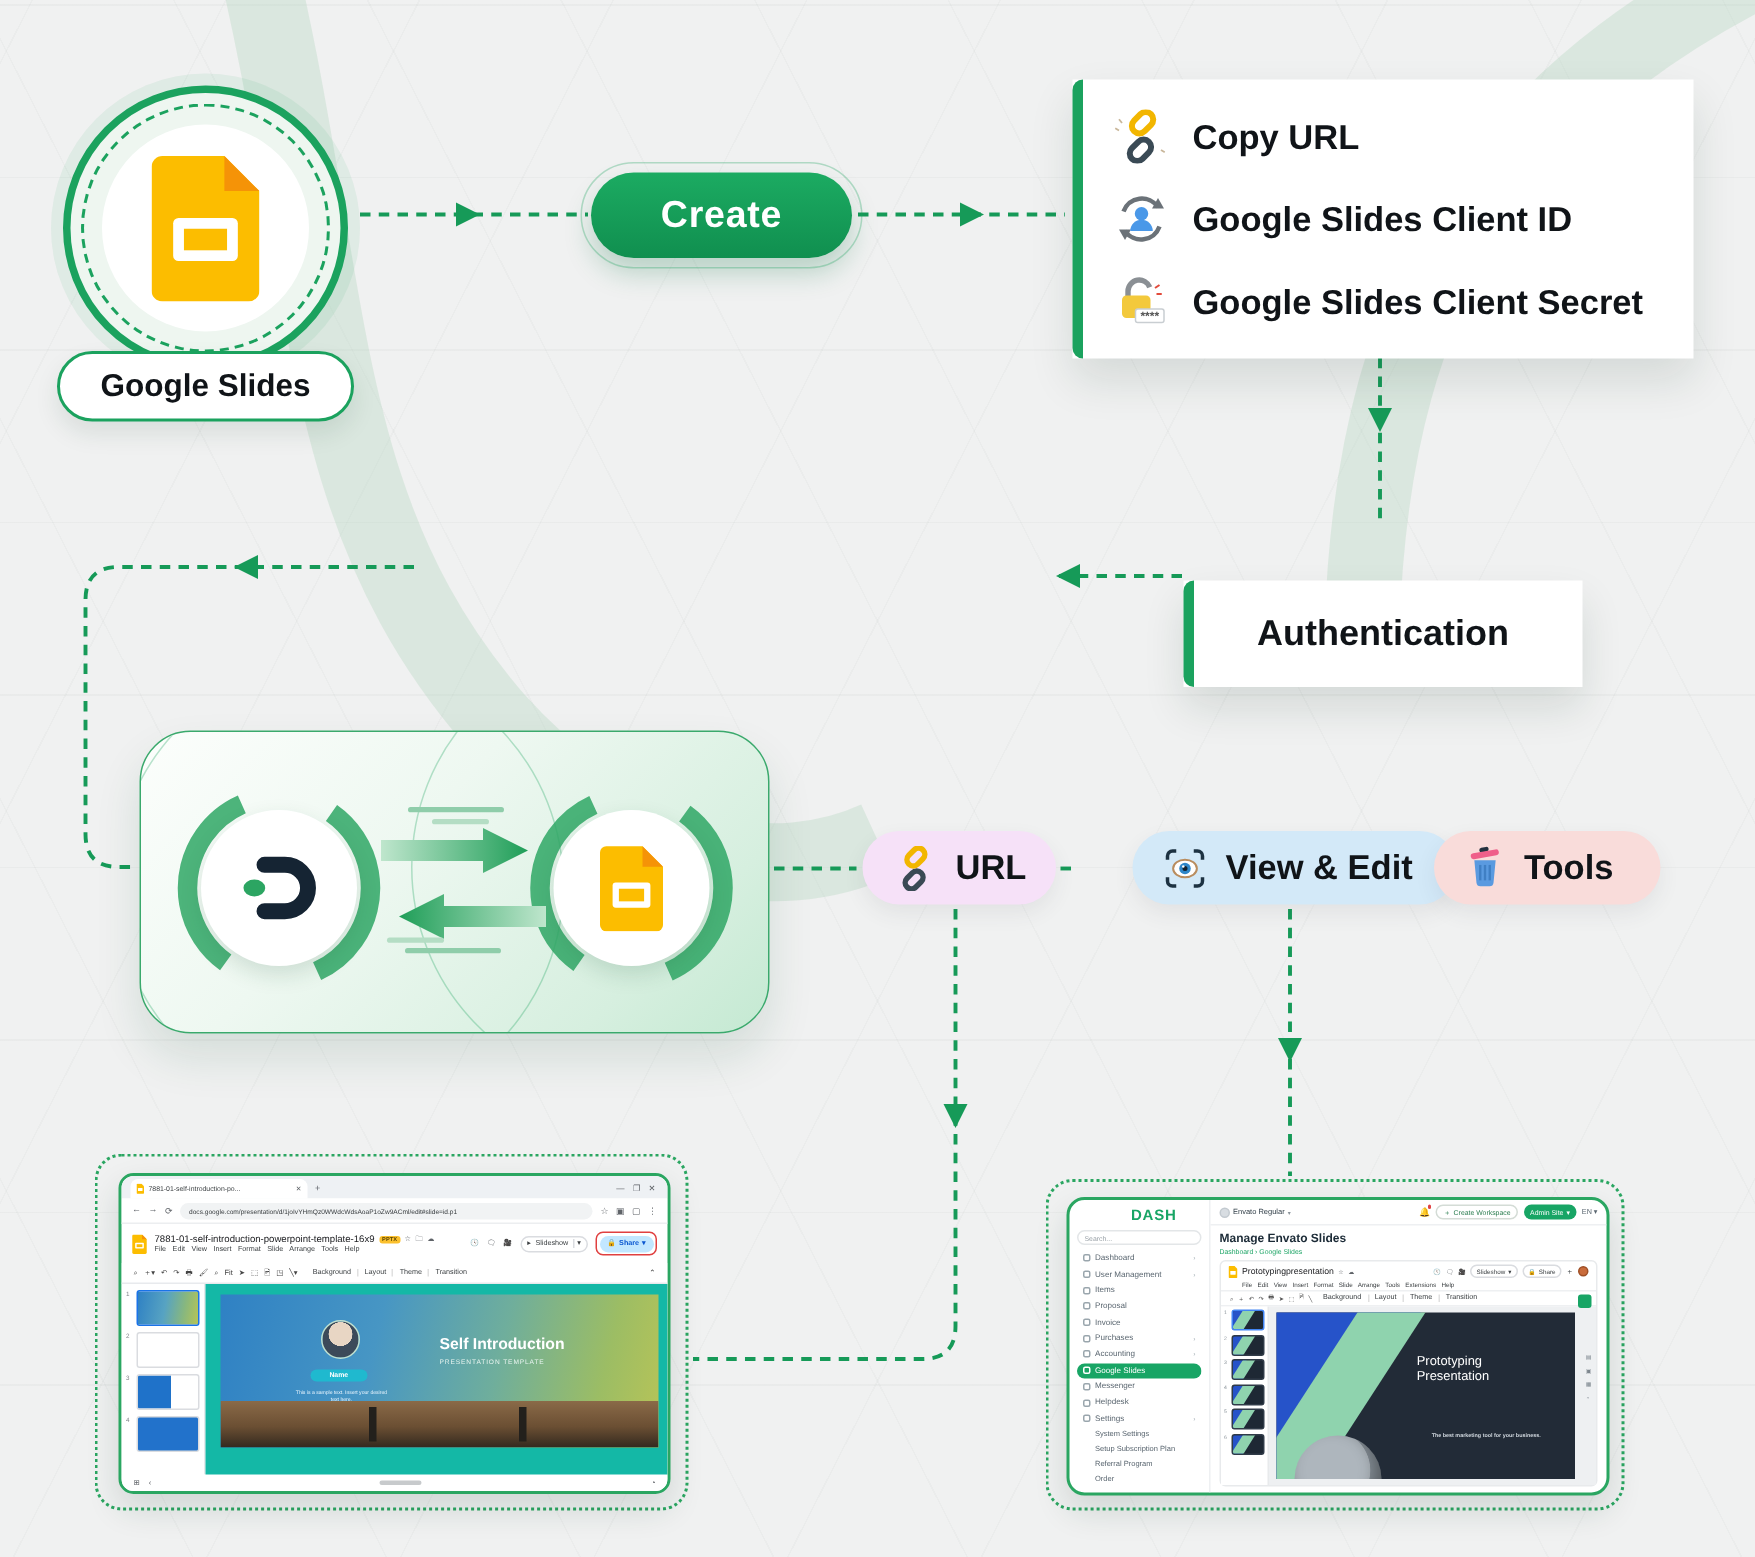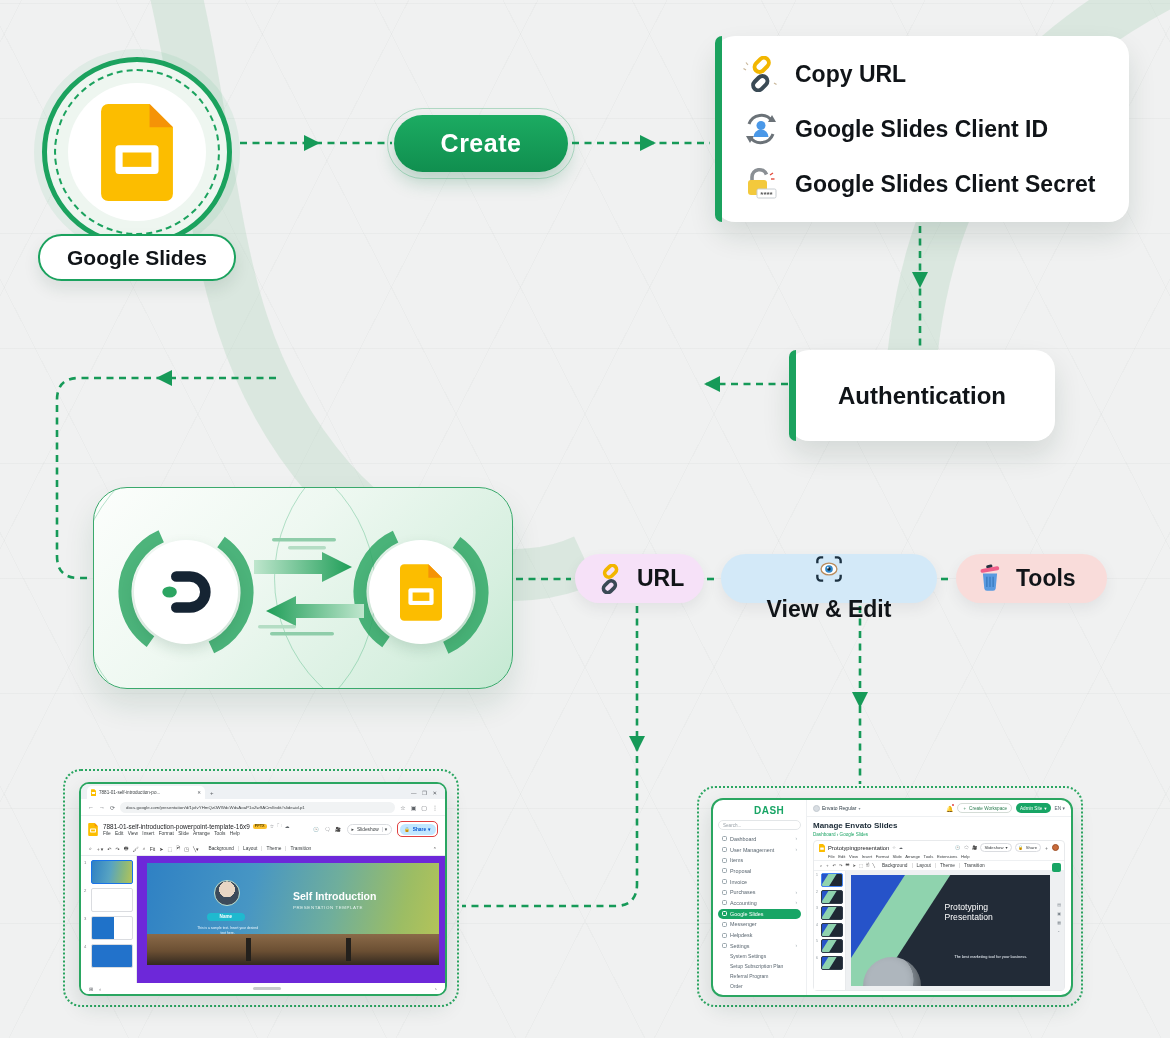--- a/index.html
+++ b/index.html
@@ -24,49 +24,49 @@
   .node-label { position:absolute; left:38px; top:234px; width:198px; height:47px; background:#fff;
     border:2.5px solid #1ba25e; border-radius:24px; display:flex; align-items:center; justify-content:center;
     font-size:21px; font-weight:800; color:#101418; box-shadow:0 8px 16px rgba(20,60,40,.10); }
 
   .setting-btn { position:absolute; left:394px; top:115px; width:174px; height:57px; border-radius:29px;
     background:linear-gradient(180deg,#1cab62,#108f4f); display:flex; align-items:center; justify-content:center;
     color:#fff; font-size:25px; font-weight:700; letter-spacing:.5px;
     box-shadow:0 10px 18px rgba(20,120,70,.25); }
   .setting-btn::after { content:""; position:absolute; inset:-7px; border:1.5px solid rgba(27,162,94,.30); border-radius:36px; }
 
-  .stripe-card { position:absolute; background:#fff; border-radius:20px;
-    box-shadow:0 14px 28px rgba(20,50,35,.12); }
+  .stripe-card { position:absolute; background:#fff; border-radius:0;
+    box-shadow:0 14px 28px rgba(20,50,35,.12);margin-top:17px; }
   .stripe-card::before { content:""; position:absolute; left:0; top:0; bottom:0; width:7px;
     background:#1ba25e; border-radius:12px 0 0 12px; }
   .cred-card { left:715px; top:36px; width:414px; height:186px; padding:15px 10px 15px 28px;
     display:flex; flex-direction:column; justify-content:space-between; }
   .cred-row { display:flex; align-items:center; gap:16px; height:46px; }
   .cred-row .txt { font-size:23px; font-weight:800; color:#101418; white-space:nowrap; }
   .label-card { display:flex; align-items:center; justify-content:center;
     font-size:24px; font-weight:800; color:#101418; }
-  .auth-card { left:789px; top:350px; width:266px; height:91px; }
+  .auth-card { left:789px; top:370px; width:266px; height:71px; }
   .create-card { left:277px; top:347px; width:359px; height:72px; }
 
   
   .integration { position:absolute; left:93px; top:487px; width:420px; height:202px; border-radius:34px;
     border:1.5px solid #3aa96c; overflow:hidden;
     background:linear-gradient(135deg,#fcfefc 0%,#eef8f1 40%,#d6efdf 80%,#c4e9d2 100%);
     box-shadow:0 16px 30px rgba(20,80,50,.12); }
   .ring-deco { position:absolute; border:1px solid rgba(27,162,94,.30); border-radius:50%; }
   .int-node { position:absolute; width:104px; height:104px; border-radius:50%; background:#fff;
     display:flex; align-items:center; justify-content:center; box-shadow:0 6px 14px rgba(20,80,50,.15); }
   .arc { position:absolute; pointer-events:none; }
 
   
   .pill { position:absolute; top:554px; height:49px; border-radius:25px; display:flex; align-items:center;
-    gap:12px; padding:0 20px; font-size:23px; font-weight:800; color:#101418;
+    gap:12px; padding:16px 20px; font-size:23px; font-weight:800; color:#101418;
     box-shadow:0 6px 14px rgba(60,60,80,.08); }
   .pill-url { left:575px; width:129px; background:#f6e1f8; }
-  .pill-view { left:721px; width:216px; background:#d3e9f8;flex-direction:column; }
+  .pill-view { left:755px; width:216px; background:#d3e9f8; }
   .pill-del { left:956px; width:151px; background:#f9dcda; }
 
   
   .shot-frame { position:absolute; border:2px dotted #2aa661; border-radius:18px; }
   .shot-l { left:63px; top:769px; width:396px; height:238px; }
   .shot-r { left:697px; top:786px; width:386px; height:221px; }
   .window { position:absolute; background:#fff; border:2px solid #2aa661; overflow:hidden;
     box-shadow:0 10px 22px rgba(20,60,40,.14); }
   .win-l { left:14px; top:11px; width:368px; height:214px; border-radius:10px; display:flex; flex-direction:column; }
   .win-r { left:12px; top:10px; width:362px; height:199px; border-radius:12px; display:flex; }
@@ -101,21 +101,21 @@
   .browser-body { flex:1; display:flex; min-height:0; }
   .thumb-rail { width:56px; border-right:1px solid #e6e8ea; background:#fff; padding:4px 3px; display:flex; flex-direction:column; gap:4px; }
   .thumb-row { display:flex; gap:2px; align-items:flex-start; }
   .thumb-num { font-size:4.2px; color:#80868b; width:5px; }
   .thumb-box { width:42px; height:24px; border-radius:2px; border:1px solid #dadce0; overflow:hidden; position:relative; }
   .thumb-row:nth-child(1) .thumb-box { border:1.6px solid #1a73e8;
     background:linear-gradient(100deg,#2f81c4 0%,#57a3c2 45%,#87b77f 75%,#b5c457 100%); }
   .thumb-row:nth-child(2) .thumb-box { background:#fff; }
   .thumb-row:nth-child(3) .thumb-box { background:linear-gradient(90deg,#1f72c9 55%,#fff 55%); }
   .thumb-row:nth-child(4) .thumb-box { background:#2272cb; }
-  .slide-canvas { flex:1; background:#6d28d9; position:relative; }
+  .slide-canvas { flex:1; background:#14b8a6; position:relative; }
   .big-slide { position:absolute; left:10px; right:6px; top:7px; bottom:18px; overflow:hidden;
     background:linear-gradient(103deg,#2f81c4 0%,#4796c4 35%,#6fae9c 62%,#9cbd64 85%,#b8c457 100%); }
   .desk { position:absolute; left:0; right:0; bottom:0; height:30%;
     background:linear-gradient(180deg,#8a6a48 0%,#6b4f33 55%,#33291f 100%); }
   .tv-leg { position:absolute; bottom:4%; width:5px; height:22%; background:#23201c; }
   .headshot { position:absolute; left:23%; top:17%; width:26px; height:26px; border-radius:50%;
     background:radial-gradient(circle at 50% 35%, #e8d6c4 0 40%, #3c4a5a 41%); border:1.5px solid #bfe0d0; }
   .name-pill { position:absolute; left:20.5%; top:49%; width:38px; height:8px; border-radius:4px;
     background:#1fb9cf; color:#fff; font-size:4.6px; font-weight:700; display:flex; align-items:center; justify-content:center; }
   .slide-cap { position:absolute; left:17%; top:62%; width:62px; font-size:3.4px; color:#eaf6ff; text-align:center; line-height:1.5; }

